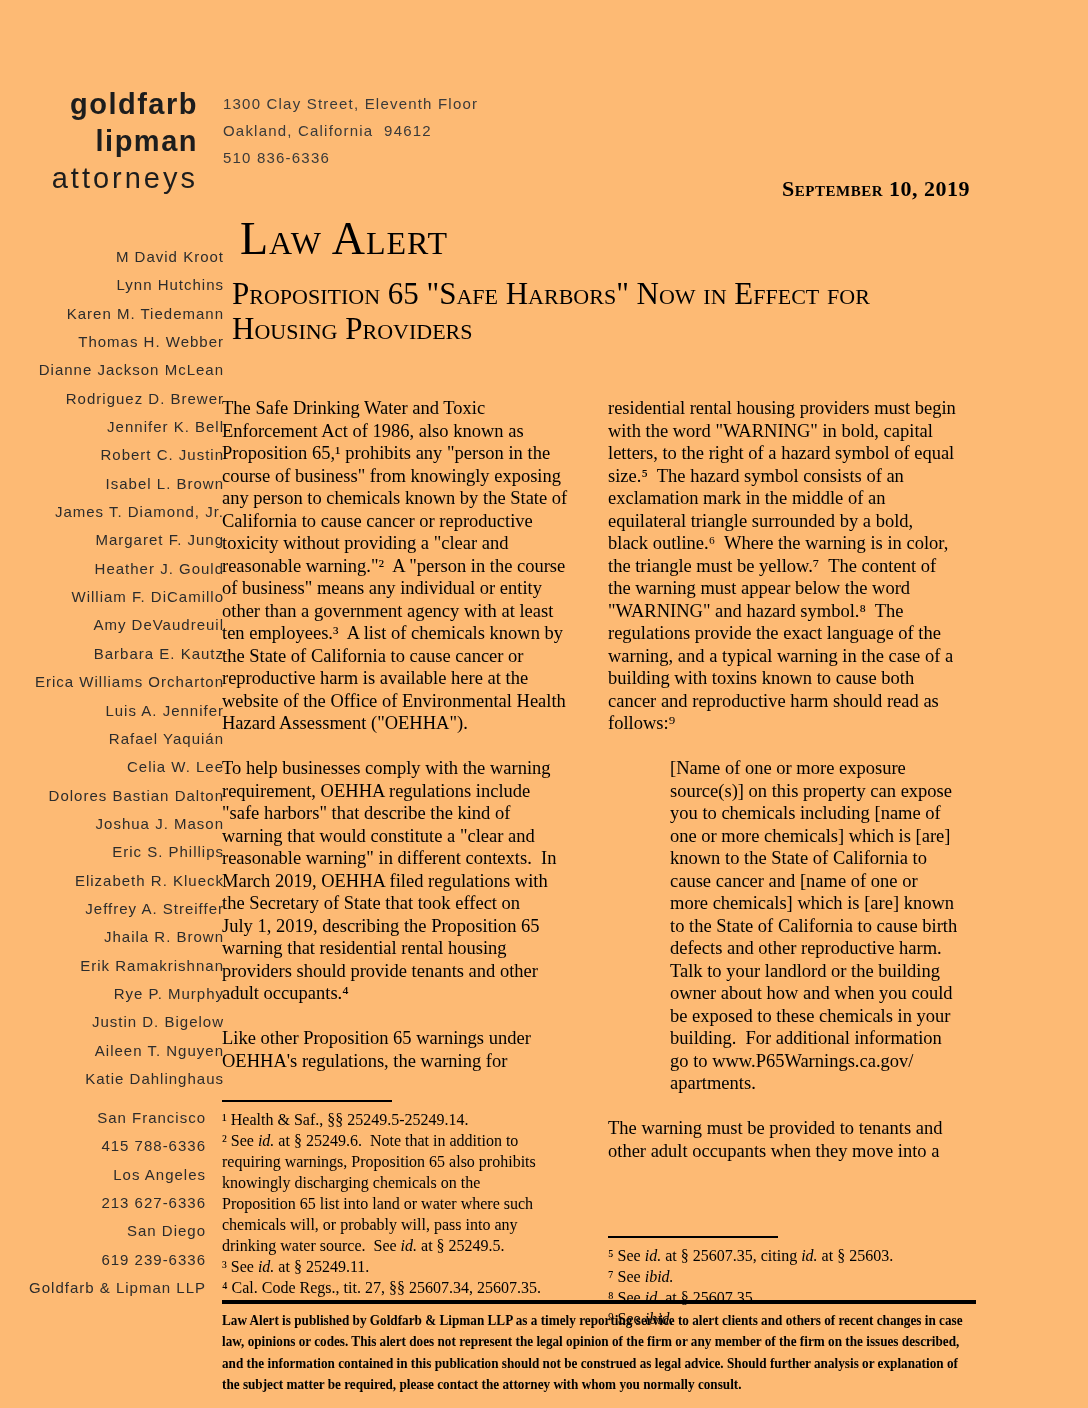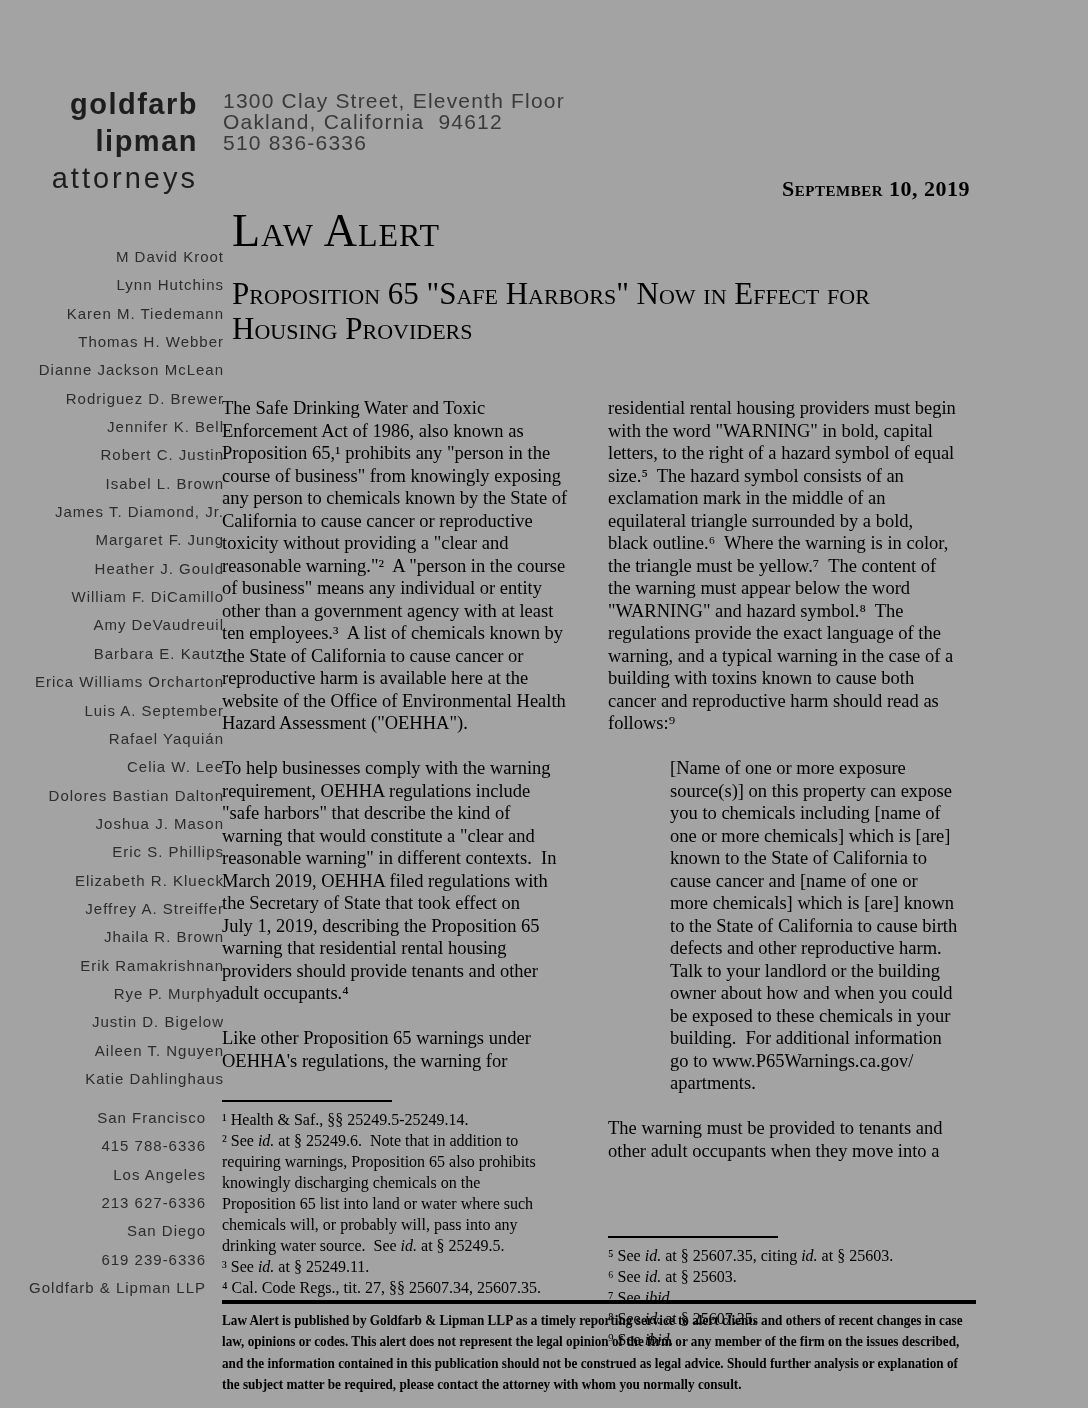--- a/index.html
+++ b/index.html
@@ -1,53 +1,53 @@
 <!DOCTYPE html>
 <html><head>
 <meta charset="utf-8">
 <style>
   html, body { margin: 0; padding: 0; background: #e8e8e8; }
   .page {
     position: relative;
     width: 1088px;
     height: 1408px;
-    background: #a3a3a3;
+    background: #fdba74;
     font-family: "Liberation Serif", serif;
     color: #000;
     overflow: hidden;
   }
 
   
   .logo {
     position: absolute; left: 0; top: 86px; width: 198px;
     text-align: right;
     font-family: "Liberation Sans", sans-serif;
     font-size: 29px; line-height: 37px;
     letter-spacing: 1.5px; color: #1d1d1d;
   }
   .logo .heavy { font-weight: bold; }
   .logo .light { font-weight: normal; letter-spacing: 3px; }
 
   .address {
     position: absolute; left: 223px; top: 90px;
     font-family: "Liberation Sans", sans-serif;
-    font-size: 21px; line-height: 21px;
+    font-size: 15px; line-height: 27px;
     letter-spacing: 1.2px; color: #3a3a3a;
     white-space: pre-wrap;
   }
 
   .date {
     position: absolute; left: 570px; top: 176px; width: 400px;
     text-align: right;
     font-variant: small-caps; font-weight: bold;
     font-size: 22px; letter-spacing: 0.5px;
   }
 
   .title {
-    position: absolute; left: 232px; top: 204px; margin: 0;
+    position: absolute; left: 232px; top: 204px; margin: 8px;
     font-variant: small-caps; font-weight: normal;
     font-size: 46px; letter-spacing: 1px;
   }
 
   .subtitle {
     position: absolute; left: 232px; top: 276px; margin: 0; width: 740px;
     font-variant: small-caps; font-weight: normal;
     font-size: 31px; line-height: 35px;
     white-space: pre-wrap;
   }
@@ -132,21 +132,21 @@
       <div>Jennifer K. Bell</div>
       <div>Robert C. Justin</div>
       <div>Isabel L. Brown</div>
       <div>James T. Diamond, Jr.</div>
       <div>Margaret F. Jung</div>
       <div>Heather J. Gould</div>
       <div>William F. DiCamillo</div>
       <div>Amy DeVaudreuil</div>
       <div>Barbara E. Kautz</div>
       <div>Erica Williams Orcharton</div>
-      <div>Luis A. September</div>
+      <div>Luis A. Jennifer</div>
       <div>Rafael Yaquián</div>
       <div>Celia W. Lee</div>
       <div>Dolores Bastian Dalton</div>
       <div>Joshua J. Mason</div>
       <div>Eric S. Phillips</div>
       <div>Elizabeth R. Klueck</div>
       <div>Jeffrey A. Streiffer</div>
       <div>Jhaila R. Brown</div>
       <div>Erik Ramakrishnan</div>
       <div>Rye P. Murphy</div>
@@ -239,21 +239,20 @@
 building.  For additional information
 go to www.P65Warnings.ca.gov/
 apartments.</blockquote>
     <p>The warning must be provided to tenants and
 other adult occupants when they move into a</p>
   </div>
 
   <div class="footnotes fn-right">
     <div class="fn-rule"></div>
     <div class="fn">⁵ See <em>id.</em> at § 25607.35, citing <em>id.</em> at § 25603.</div>
-    <div class="fn">⁶ See <em>id.</em> at § 25603.</div>
     <div class="fn">⁷ See <em>ibid.</em></div>
     <div class="fn">⁸ See <em>id.</em> at § 25607.35.</div>
     <div class="fn">⁹ See <em>ibid.</em></div>
   </div>
 
   <div class="bottom-rule"></div>
   <div class="disclaimer">Law Alert is published by Goldfarb &amp; Lipman LLP as a timely reporting service to alert clients and others of recent changes in case
 law, opinions or codes. This alert does not represent the legal opinion of the firm or any member of the firm on the issues described,
 and the information contained in this publication should not be construed as legal advice. Should further analysis or explanation of
 the subject matter be required, please contact the attorney with whom you normally consult.</div>

